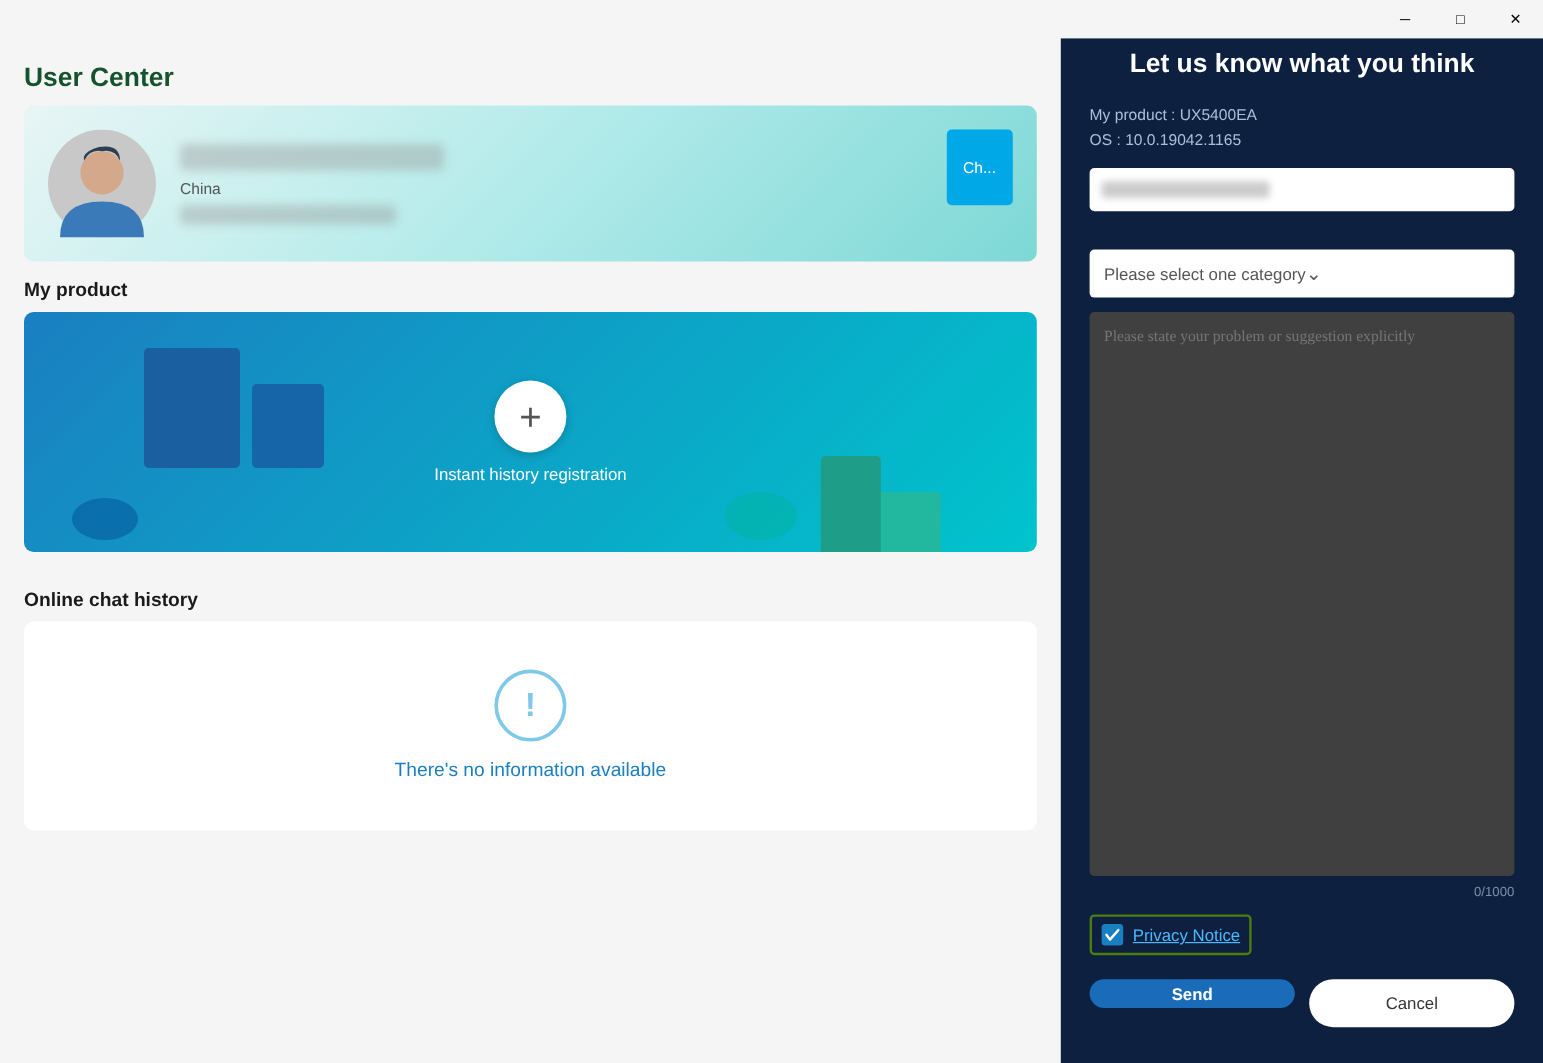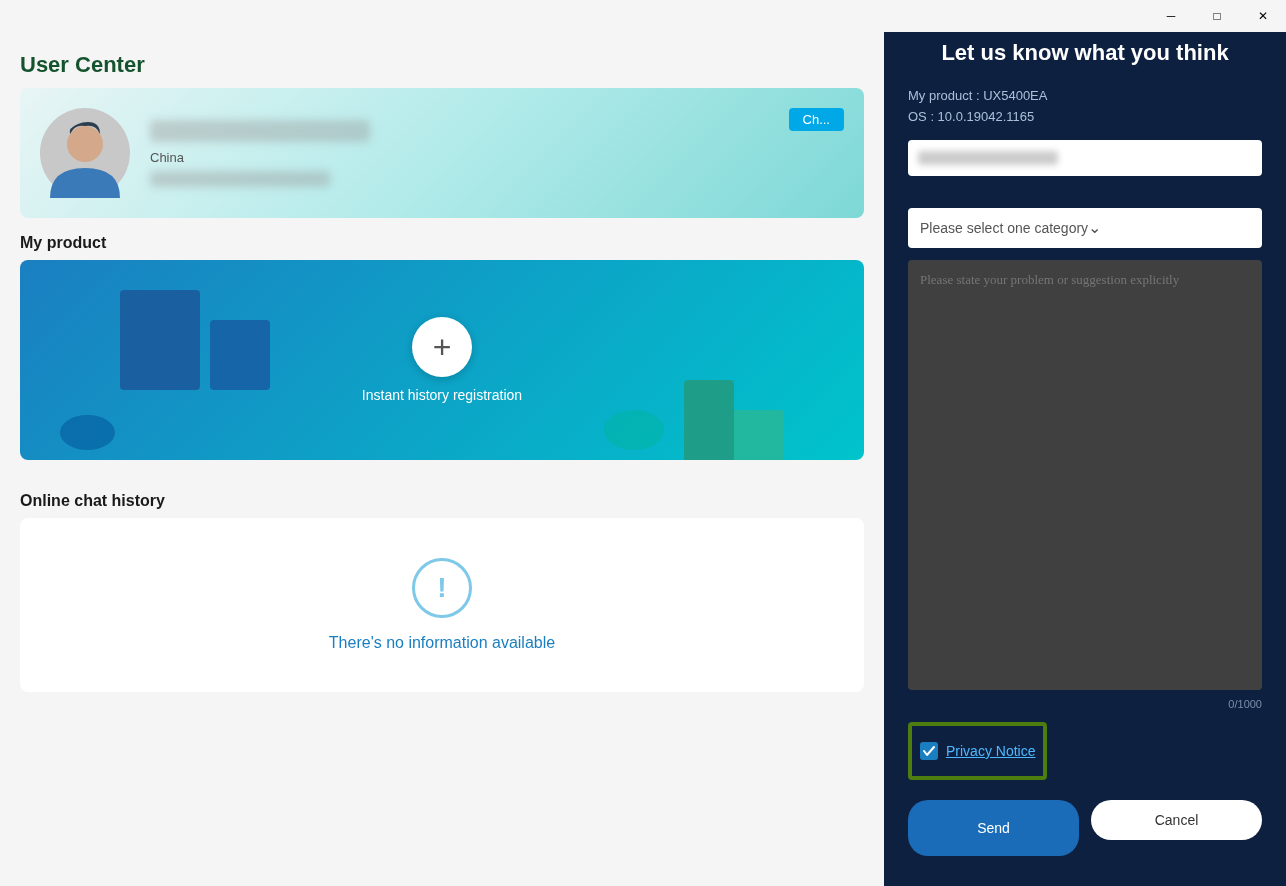--- a/index.html
+++ b/index.html
@@ -106,21 +106,21 @@
     }
 
     .change-btn {
       position: absolute;
       right: 20px;
       top: 20px;
       background: #00a8e8;
       color: white;
       border: none;
       border-radius: 4px;
-      padding: 4px 14px;
+      padding: 24px 14px;
       font-size: 13px;
       cursor: pointer;
     }
 
     
     .section-title {
       font-size: 16px;
       font-weight: 600;
       color: #1a1a1a;
       padding: 16px 20px 8px 20px;
@@ -363,22 +363,22 @@
       flex: 1;
       display: flex;
       flex-direction: column;
       margin-bottom: 4px;
     }
 
     .privacy-row {
       display: flex;
       align-items: center;
       margin-bottom: 20px;
-      padding: 16px 8px;
-      border: 4px solid #4d7c0f;
+      padding: 6px 8px;
+      border: 2px solid #4d7c0f;
       border-radius: 4px;
       width: fit-content;
     }
 
     .privacy-checkbox {
       width: 18px;
       height: 18px;
       background: #1a7fc1;
       border: none;
       border-radius: 3px;
@@ -397,27 +397,28 @@
     }
 
     .bottom-buttons {
       display: flex;
       gap: 12px;
       padding: 0 24px 30px 24px;
     }
 
     .send-btn {
       flex: 1;
-      height: 56px;
+      height: 24px;
       background: #1a6cb8;
       color: white;
       border: none;
       border-radius: 20px;
       font-size: 14px;
       cursor: pointer;
+      font-weight: bold;
     }
 
     .cancel-btn {
       flex: 1;
       height: 40px;
       background: white;
       color: #333;
       border: none;
       border-radius: 20px;
       font-size: 14px;

